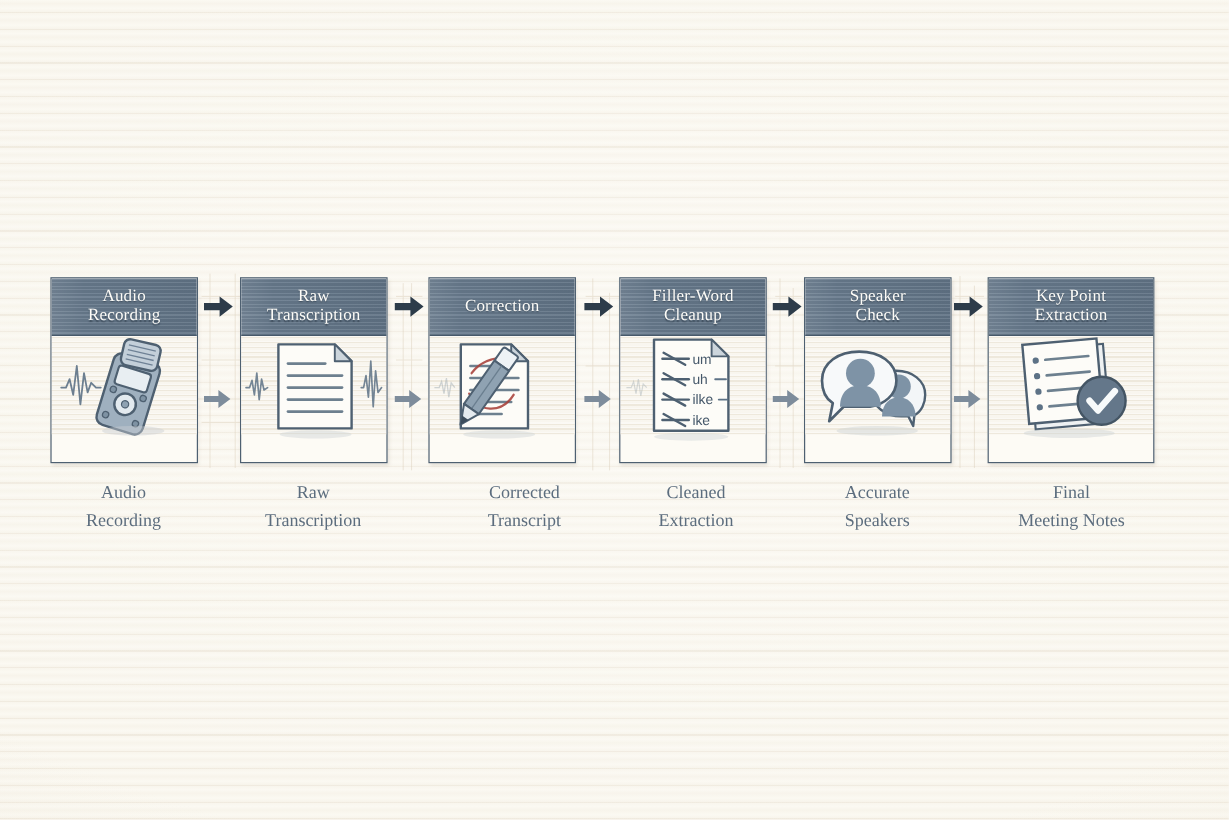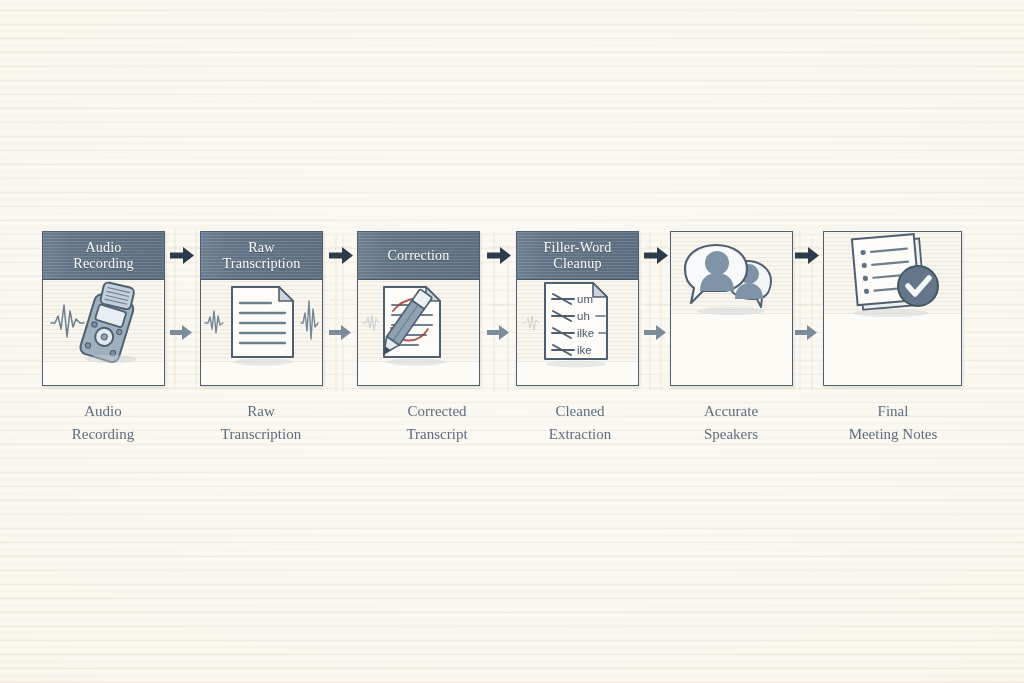--- a/index.html
+++ b/index.html
@@ -323,20 +323,24 @@
           <ellipse cx="57" cy="93" rx="31" ry="3.2" fill="#c9cfd3" opacity="0.38"></ellipse>
         </svg>
       </div>
     </div>
   </div>
   <div class="caption" style="left:505px;">Cleaned
 Extraction</div>
 
   <div class="stage" style="left:670px;">
     <div class="card">
+      <div class="card-header">
+        <div class="card-title">Speaker
+Check</div>
+      </div>
       <div class="card-body">
         <svg width="118" height="101" viewBox="0 0 118 101">
           <g>
             <path d="M70 60 C70 72, 81 80, 94 80 L100 80 L104 88 L105 79 C111 76, 114 69, 114 62
                      C114 50, 103 42, 90 42 C77 42, 70 50, 70 60 Z" transform="translate(-16,-4)" fill="#f3f6f8" stroke="#4e6071" stroke-width="2" stroke-linejoin="round"></path>
             <g transform="translate(-16,-4)">
               <circle cx="92" cy="55" r="10" fill="#7e93a6"></circle>
               <path d="M78 80 C78 69, 85 64, 92 64 C99 64, 106 69, 106 80 Z" fill="#7e93a6"></path>
             </g>
           </g>
@@ -350,20 +354,24 @@
           <ellipse cx="58" cy="88" rx="34" ry="4" fill="#c9cfd3" opacity="0.40"></ellipse>
         </svg>
       </div>
     </div>
   </div>
   <div class="caption" style="left:656px;">Accurate
 Speakers</div>
 
   <div class="stage" style="left:823px;width:139px;">
     <div class="card">
+      <div class="card-header">
+        <div class="card-title">Key Point
+Extraction</div>
+      </div>
       <div class="card-body">
         <svg width="134" height="101" viewBox="0 0 134 101">
           <g transform="rotate(-5 67 50)">
             <rect x="34" y="18" width="62" height="66" fill="#eef1f2" stroke="#4e6071" stroke-width="1.8"></rect>
             <rect x="29" y="13" width="62" height="66" fill="#fdfcf8" stroke="#4e6071" stroke-width="2"></rect>
             <g>
               <circle cx="39" cy="27" r="2.6" fill="#5d7286"></circle>
               <circle cx="39" cy="40" r="2.6" fill="#5d7286"></circle>
               <circle cx="39" cy="53" r="2.6" fill="#5d7286"></circle>
               <circle cx="39" cy="66" r="2.6" fill="#5d7286"></circle>

